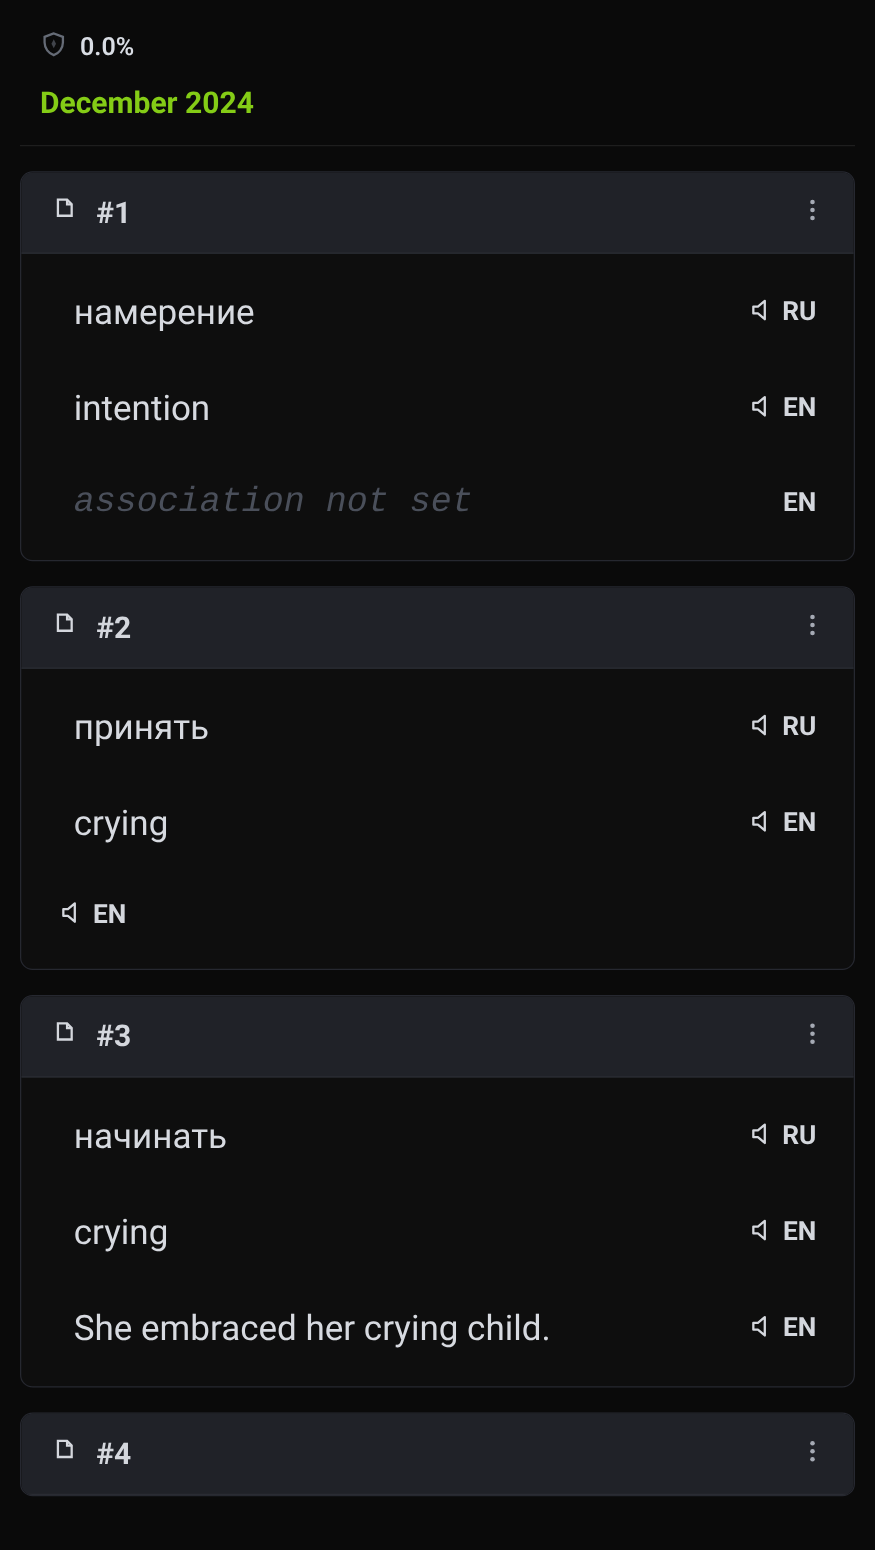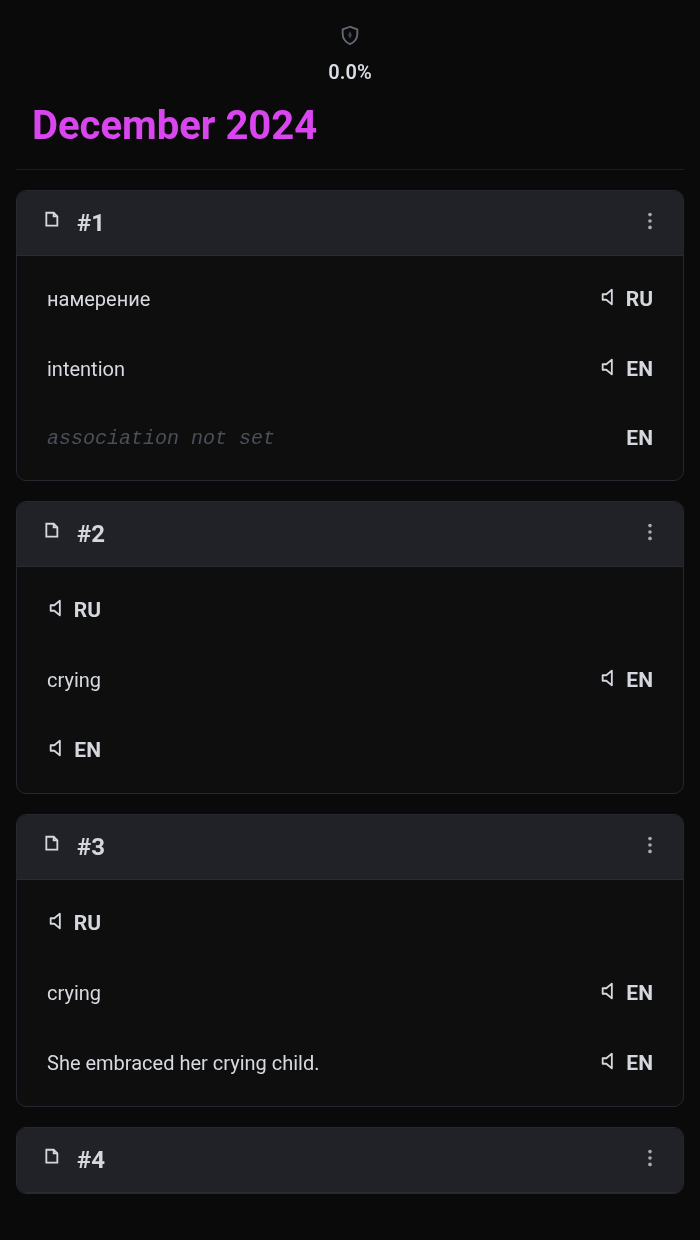--- a/index.html
+++ b/index.html
@@ -19,36 +19,35 @@
       padding: 16px;
     }
     .header {
       padding: 8px 16px 20px 16px;
     }
     .progress-row {
       display: flex;
       align-items: center;
       gap: 10px;
       margin-bottom: 8px;
-      flex-direction: column;
     }
     .shield-icon {
       width: 22px;
       height: 22px;
       color: #656b76;
     }
     .progress-text {
       font-size: 20px;
       font-weight: 600;
       color: #d9dde4;
     }
     .date-title {
-      font-size: 40px;
+      font-size: 24px;
       font-weight: 700;
-      color: #d946ef;
+      color: #84cc16;
       margin-top: 18px;
     }
     .divider {
       height: 1px;
       background: #1e1e1e;
       margin-bottom: 20px;
     }
     .card {
       background: #0e0e0e;
       border: 1px solid #262830;
@@ -88,23 +87,24 @@
     .card-body {
       padding: 8px 0;
     }
     .entry-row {
       display: flex;
       align-items: center;
       justify-content: space-between;
       padding: 22px 30px;
     }
     .entry-text {
-      font-size: 20px;
+      font-size: 28px;
       color: #d7dae0;
       flex: 1;
+      margin-left: 12px;
     }
     .entry-text.placeholder {
       font-style: italic;
       color: #4a4f5a;
       font-family: Liberation Mono, monospace;
     }
     .entry-right {
       display: flex;
       align-items: center;
     }
@@ -194,20 +194,21 @@
             <span class="card-number">#2</span>
           </div>
           <span><svg class="dots-icon" viewBox="0 0 24 24" fill="currentColor">
               <circle cx="12" cy="5" r="2"></circle>
               <circle cx="12" cy="12" r="2"></circle>
               <circle cx="12" cy="19" r="2"></circle>
             </svg></span>
         </div>
         <div class="card-body">
           <div class="entry-row">
+            <span class="entry-text">принять</span>
             <span class="entry-right">
               <span><svg class="speaker-icon" viewBox="0 0 24 24" fill="none" stroke="currentColor" stroke-width="2">
                   <path d="M4 9 L4 15 L8 15 L14 20 L14 4 L8 9 Z" stroke-linejoin="round"></path>
                 </svg></span>
               <span class="lang-label">RU</span>
             </span>
           </div>
           <div class="entry-row">
             <span class="entry-text">crying</span>
             <span class="entry-right">
@@ -237,20 +238,21 @@
             <span class="card-number">#3</span>
           </div>
           <span><svg class="dots-icon" viewBox="0 0 24 24" fill="currentColor">
               <circle cx="12" cy="5" r="2"></circle>
               <circle cx="12" cy="12" r="2"></circle>
               <circle cx="12" cy="19" r="2"></circle>
             </svg></span>
         </div>
         <div class="card-body">
           <div class="entry-row">
+            <span class="entry-text">начинать</span>
             <span class="entry-right">
               <span><svg class="speaker-icon" viewBox="0 0 24 24" fill="none" stroke="currentColor" stroke-width="2">
                   <path d="M4 9 L4 15 L8 15 L14 20 L14 4 L8 9 Z" stroke-linejoin="round"></path>
                 </svg></span>
               <span class="lang-label">RU</span>
             </span>
           </div>
           <div class="entry-row">
             <span class="entry-text">crying</span>
             <span class="entry-right">

